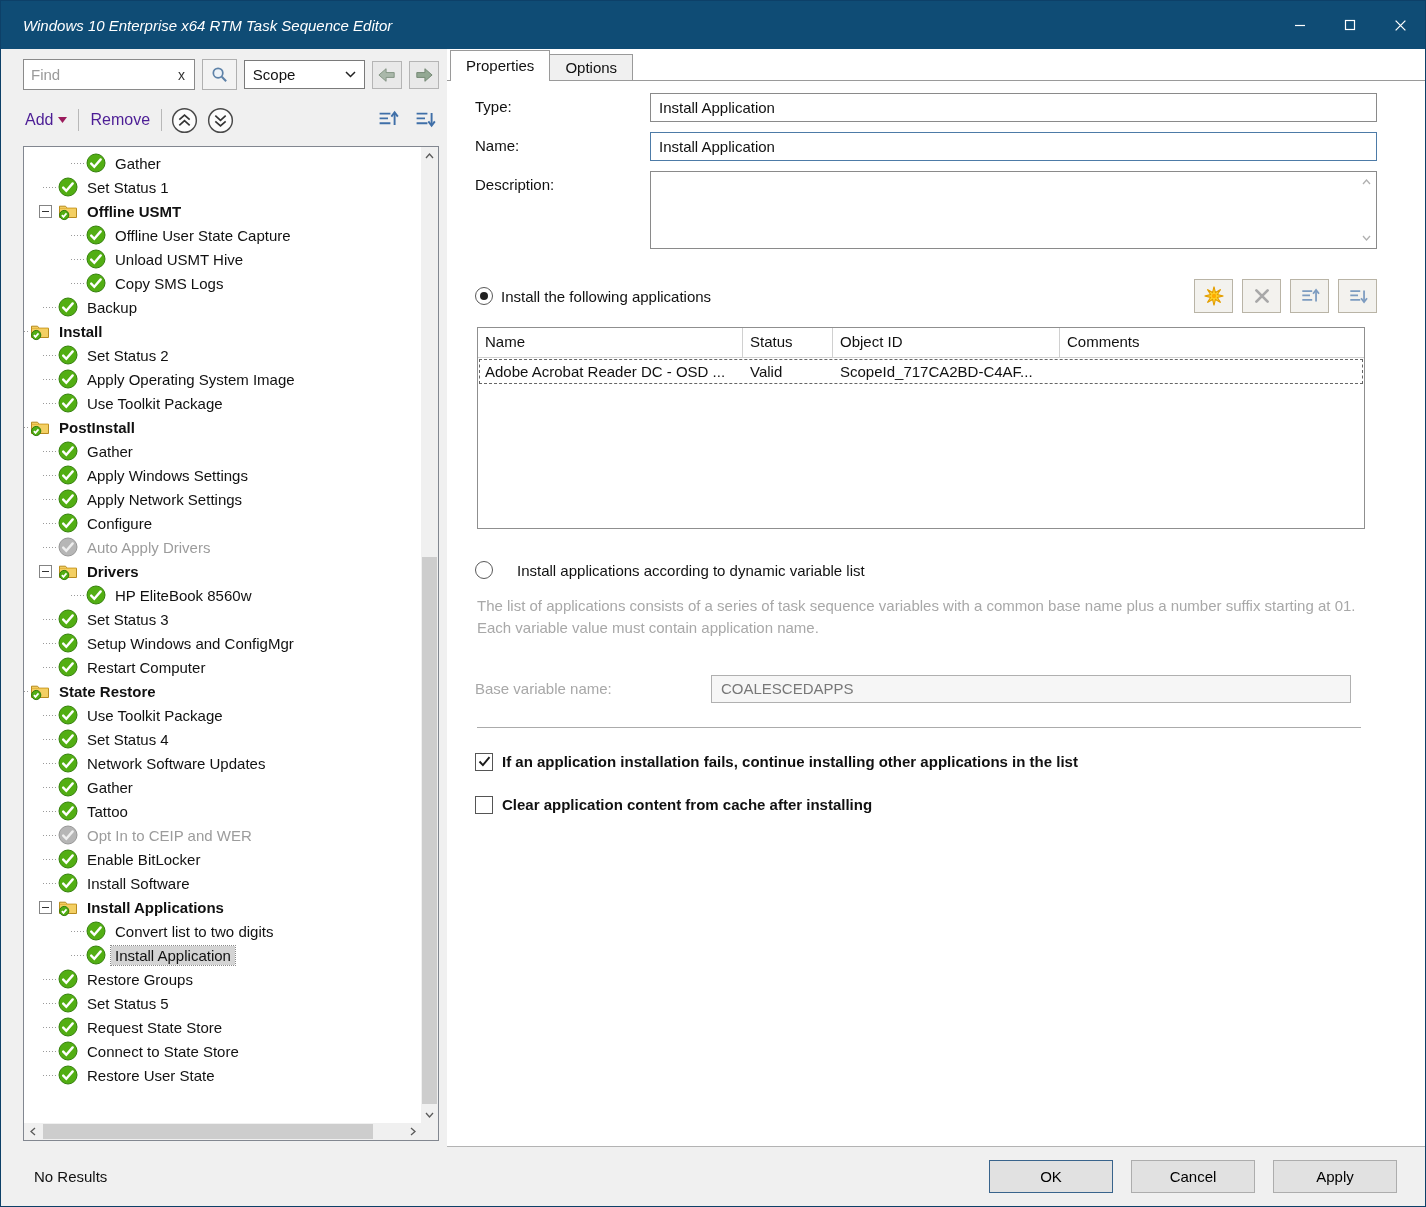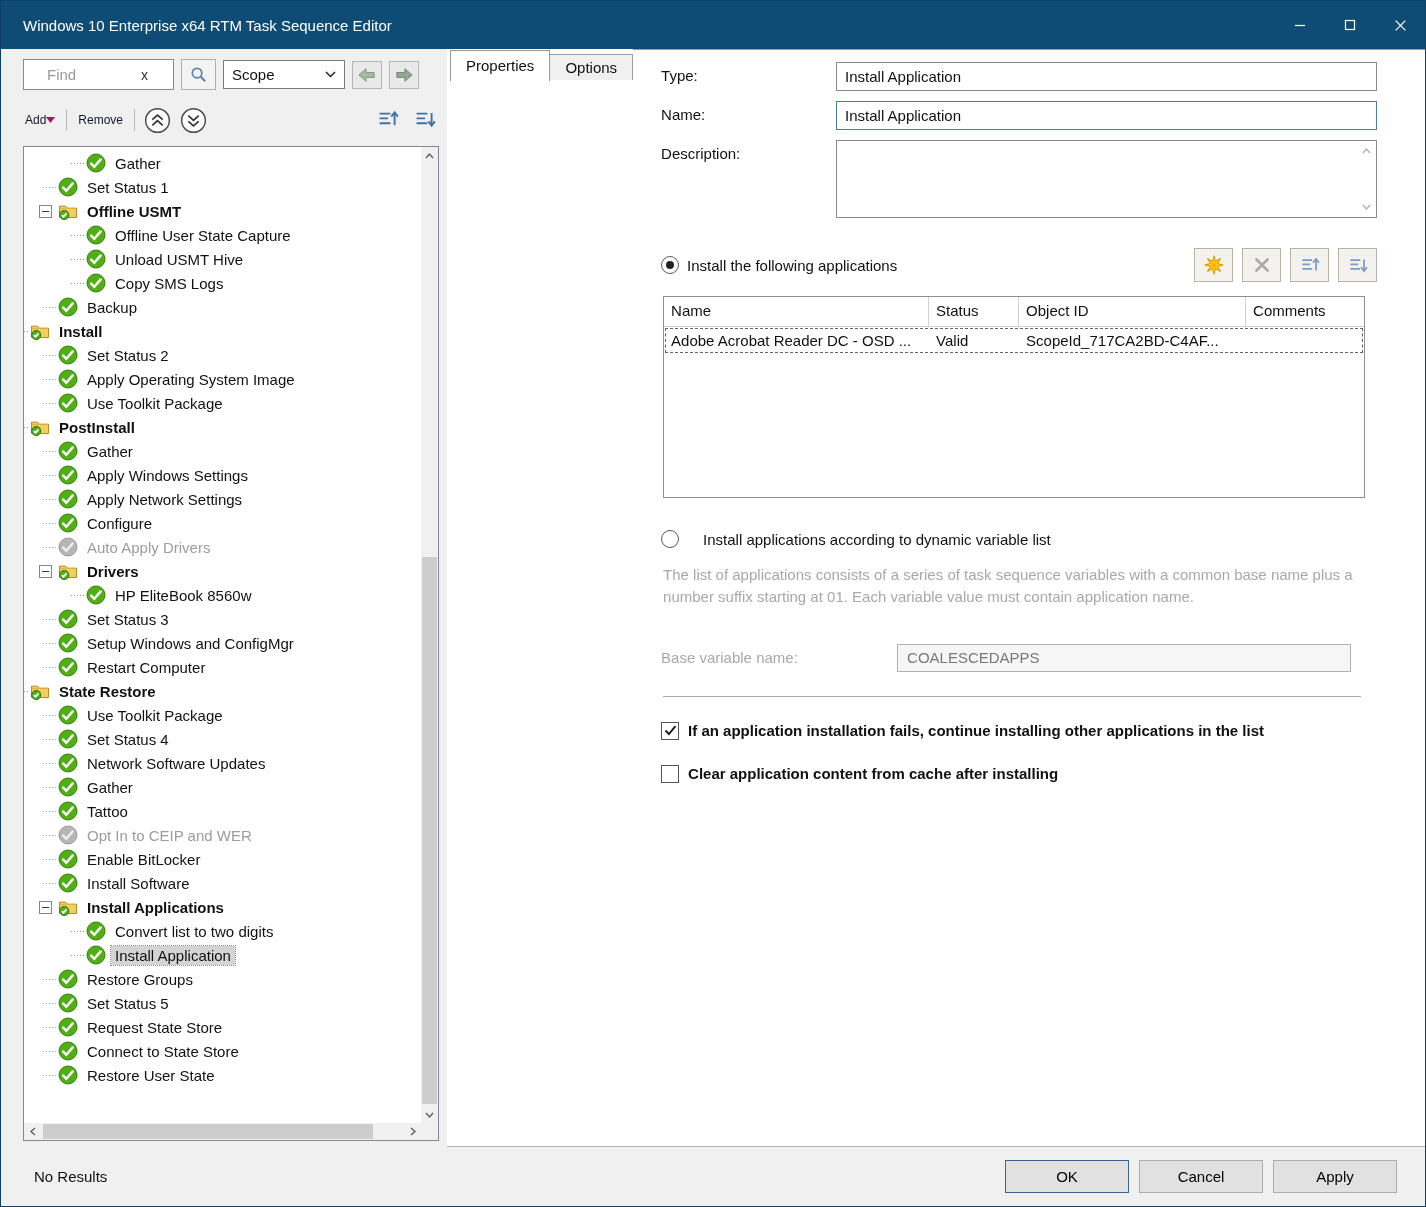--- a/index.html
+++ b/index.html
@@ -2,42 +2,42 @@
 <html><head>
 <meta charset="utf-8">
 <style>
   * { box-sizing: border-box; margin: 0; padding: 0; }
   html,body { background:#4b4b4b; }
   body { font-family:"Liberation Sans", sans-serif; font-size:15px; color:#111; }
   .window { width:1426px; height:1207px; background:#f0f0f0; border:1px solid #0d4068; position:relative; display:flex; flex-direction:column; overflow:hidden; }
 
   
   .titlebar { height:48px; background:#0f4c75; color:#fff; display:flex; align-items:center; flex:0 0 auto; }
-  .titlebar .title { padding-left:22px; font-size:15px; flex:1; white-space:nowrap; }
+  .titlebar .title { padding-left:22px; font-size:15px; flex:1; white-space:nowrap;font-style:italic; }
   .win-controls { display:flex; height:100%; }
   .winbtn { width:50px; height:100%; background:transparent; border:none; display:flex; align-items:center; justify-content:center; cursor:pointer; }
   .winbtn svg { display:block; }
 
   
   .main { flex:1 1 auto; display:flex; min-height:0; }
 
   
   .left-panel { width:446px; flex:0 0 auto; background:#f0f0f0; display:flex; flex-direction:column; padding:10px 8px 6px 22px; }
   .findbar { display:flex; align-items:center; gap:7px; margin-bottom:12px; }
-  .find-box { width:151px; height:31px; background:#fff; border:1px solid #8a8a8a; display:flex; align-items:center; padding:0 23px;justify-content:center; }
+  .find-box { width:172px; height:31px; background:#fff; border:1px solid #8a8a8a; display:flex; align-items:center; padding:0 7px;justify-content:center; }
   .find-box input { border:none; outline:none; flex:1; min-width:0; font:inherit; color:#222; background:transparent; }
   .find-box input::placeholder { color:#9a9a9a; }
   .find-clear { border:none; background:transparent; font-size:14px; color:#333; cursor:pointer; padding:0 2px; }
   .icon-btn { background:#f3f3f3; border:1px solid #b0b0b0; display:flex; align-items:center; justify-content:center; cursor:pointer; }
   .search-btn { width:35px; height:31px; }
   .combo { width:122px; height:29px; background:#fff; border:1px solid #7a7a7a; display:flex; align-items:center; justify-content:space-between; padding:0 8px; cursor:pointer; }
   .nav-btn { width:30px; height:28px; background:#e9e9e9; border:1px solid #b5b5b5; display:flex; align-items:center; justify-content:center; cursor:pointer; }
 
   .tree-toolbar { display:flex; align-items:center; height:36px; margin-bottom:8px; gap:9px; }
-  .txt-btn { background:transparent; border:none; color:#0f172a; font-size:12px; cursor:pointer; display:flex; align-items:center; padding:0 2px; }
+  .txt-btn { background:transparent; border:none; color:#4c1d95; font-size:16px; cursor:pointer; display:flex; align-items:center; gap:5px; padding:0 2px; }
   .tsep { width:1px; height:22px; background:#b8b8b8; }
   .circle-btn { width:27px; height:27px; background:transparent; border:none; cursor:pointer; padding:0; }
   .tb-spacer { flex:1; }
   .flat-icon-btn { width:28px; height:26px; background:transparent; border:none; cursor:pointer; padding:0; }
 
   .tree-box { flex:1; background:#fff; border:1px solid #828790; position:relative; overflow:hidden; }
   .tree { position:absolute; top:0; left:0; right:17px; bottom:17px; overflow:hidden; padding-top:4px; }
   .trow { height:24px; display:flex; align-items:center; white-space:nowrap; cursor:default; }
   .ind { display:inline-flex; align-items:center; justify-content:flex-end; height:100%; flex:0 0 auto; }
   .ind.stub::after { content:""; width:13px; height:1px; margin-right:2px;
@@ -52,21 +52,21 @@
   .trow.sel .tlabel { background:#d4d4d4; outline:1px dotted #8a8a8a; }
 
   .vscroll { position:absolute; top:0; right:0; bottom:17px; width:17px; background:#f0f0f0; }
   .hscroll { position:absolute; left:0; right:17px; bottom:0; height:17px; background:#f0f0f0; }
   .sb-corner { position:absolute; right:0; bottom:0; width:17px; height:17px; background:#f0f0f0; }
   .sb-arrow { position:absolute; width:17px; height:17px; display:flex; align-items:center; justify-content:center; }
   .vthumb { position:absolute; left:1px; right:1px; top:42%; bottom:19px; background:#cdcdcd; }
   .hthumb { position:absolute; top:1px; bottom:1px; left:19px; right:48px; background:#cdcdcd; }
 
   
-  .right-panel { flex:1; background:#fff; display:flex; min-width:0; border-bottom:1px solid #b3b3b3; }
+  .right-panel { flex:1; background:#fff; display:flex; flex-direction:column; min-width:0; border-bottom:1px solid #b3b3b3; }
   .tabs { height:31px; display:flex; align-items:flex-end; padding-left:3px; flex:0 0 auto; }
   .tab { padding:0 15px; border:1px solid #9a9a9a; border-bottom:none; cursor:pointer; }
   .tab.active { background:#fff; height:31px; line-height:30px; position:relative; z-index:2; margin-bottom:-1px; }
   .tab.inactive { background:#f0f0f0; height:26px; line-height:25px; border-left:none; }
   .tab-content { flex:1; border-top:1px solid #9a9a9a; padding:8px 48px 0 28px; overflow:hidden; }
 
   .frow { display:flex; margin-bottom:10px; }
   .flabel { width:175px; flex:0 0 auto; padding-top:5px; }
   .fctl { flex:1; min-width:0; }
   .tb { width:100%; height:29px; border:1px solid #8a8a8a; font:inherit; padding:0 8px; background:#fff; color:#111; outline:none; }
@@ -96,21 +96,21 @@
   .help-text { color:#a8a8a8; margin:16px 14px 0 2px; line-height:1.45; }
   .base-row { display:flex; align-items:center; margin-top:36px; }
   .base-label { width:236px; flex:0 0 auto; color:#a8a8a8; }
   .base-field { flex:1; height:28px; border:1px solid #b0b0b0; background:#f6f6f6; color:#787878; font:inherit; padding:0 9px; margin-right:26px; outline:none; }
   .hr { border-top:1px solid #ababab; margin:24px 16px 0 2px; }
   .cb-row { display:flex; align-items:center; margin-top:25px;font-weight:bold; }
   .checkbox { width:18px; height:18px; border:1px solid #555; background:#fff; flex:0 0 auto; margin-right:9px; display:flex; align-items:center; justify-content:center; cursor:pointer; }
 
   
   .statusbar { height:59px; flex:0 0 auto; background:#f0f0f0; display:flex; align-items:center; padding:0 28px 0 33px; }
-  .dlg-buttons { margin-left:auto; display:flex; gap:10px; }
+  .dlg-buttons { margin-left:auto; display:flex; gap:18px; }
   .dlg-btn { width:124px; height:33px; background:#e1e1e1; border:1px solid #adadad; font:inherit; cursor:pointer; }
   .dlg-btn.default { border-color:#39648c; }
 </style>
 </head>
 <body>
 
 <div class="window">
 
   <div class="titlebar">
     <span class="title">Windows 10 Enterprise x64 RTM Task Sequence Editor</span>

